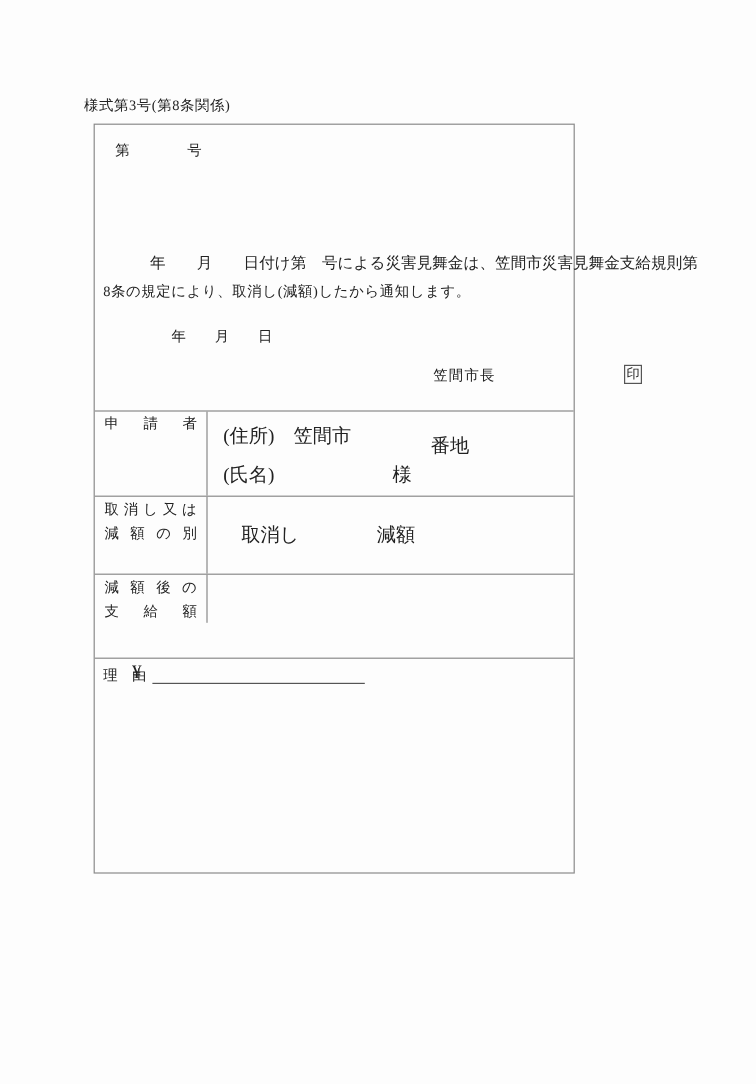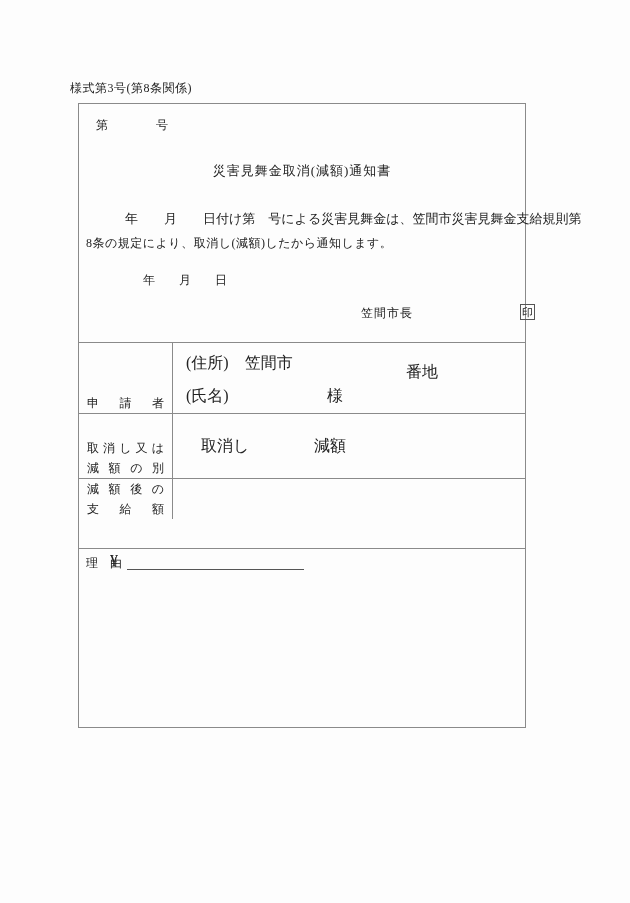--- a/index.html
+++ b/index.html
@@ -19,21 +19,21 @@
     position: absolute;
     left: 70px;
     top: 80px;
     font-size: 12px;
     letter-spacing: 0.5px;
   }
   .form-box {
     position: absolute;
     left: 78px;
     top: 103px;
-    width: 448px;
+    width: 401px;
     height: 625px;
     border: 1px solid #8a8a8a;
     box-sizing: border-box;
     display: flex;
     flex-direction: column;
     background: transparent;
   }
   
   .sec-header {
     position: relative;
@@ -110,21 +110,21 @@
   .row-amount { height: 70px; flex-direction: column; }
   .row-reason { flex: 1; display: block; position: relative; }
   .row-label-cell {
     width: 94px;
     flex: none;
     border-right: 1px solid #8a8a8a;
     box-sizing: border-box;
     padding: 0 8px;
     display: flex;
     flex-direction: column;
-    justify-content: flex-end;
+    justify-content: flex-start;
     font-size: 12px;
   }
   .label-line {
     text-align: justify;
     text-align-last: justify;
     line-height: 20px;
     white-space: normal;
   }
   .row-content-cell {
     flex: 1;
@@ -190,21 +190,20 @@
 </style>
 </head>
 <body>
 
 <div class="form-label">様式第3号(第8条関係)</div>
 
 <div class="form-box">
 
   <div class="sec-header">
     <div class="doc-number">第　　　　号</div>
-    <div class="form-title">災害見舞金取消(減額)通知書</div>
     <div class="body-line1">　　　年　　月　　日付け第　号による災害見舞金は、笠間市災害見舞金支給規則第</div>
     <div class="body-line2">8条の規定により、取消し(減額)したから通知します。</div>
     <div class="date-line">年　　月　　日</div>
     <div class="mayor-line">
       <span class="mayor-title">笠間市長</span>
       <span class="seal-placeholder">印</span>
     </div>
   </div>
 
   <div class="t-row row-applicant">

